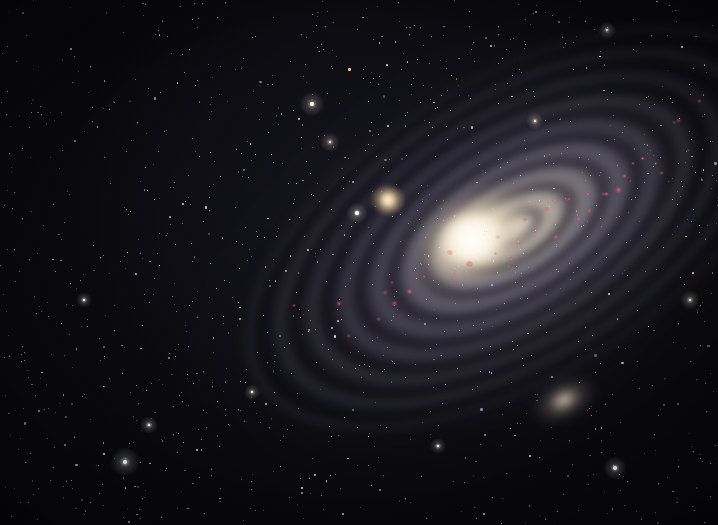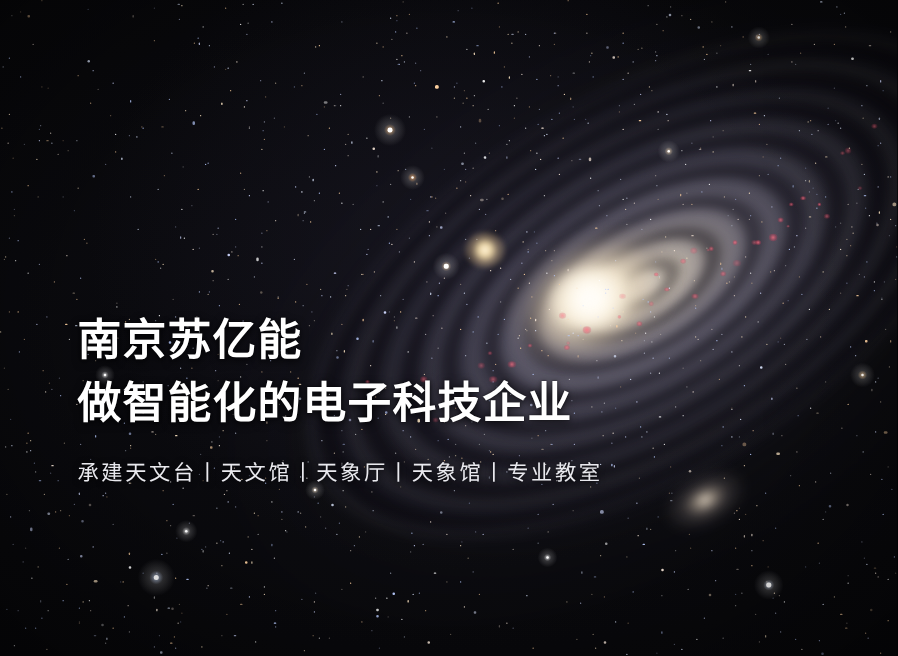--- a/index.html
+++ b/index.html
@@ -1660,19 +1660,14 @@
       <span class="glow" style="left: 243.6px; top: 383.6px; width: 16.8px; height: 16.8px; background: radial-gradient(circle, rgb(255, 233, 207) 0%, rgba(255, 255, 255, 0.22) 26%, rgba(255, 255, 255, 0) 70%); opacity: 0.75;"></span>
       <i style="left: 250.8px; top: 390.8px; width: 2.4px; height: 2.4px; background: rgb(255, 255, 255);"></i>
       <span class="glow" style="left: 597.9px; top: 20.9px; width: 18.2px; height: 18.2px; background: radial-gradient(circle, rgb(255, 207, 154) 0%, rgba(255, 255, 255, 0.22) 26%, rgba(255, 255, 255, 0) 70%); opacity: 0.75;"></span>
       <i style="left: 605.7px; top: 28.7px; width: 2.6px; height: 2.6px; background: rgb(255, 255, 255);"></i>
       <span class="glow" style="left: 429.6px; top: 437.6px; width: 16.8px; height: 16.8px; background: radial-gradient(circle, rgb(255, 255, 255) 0%, rgba(255, 255, 255, 0.22) 26%, rgba(255, 255, 255, 0) 70%); opacity: 0.75;"></span>
       <i style="left: 436.8px; top: 444.8px; width: 2.4px; height: 2.4px; background: rgb(255, 255, 255);"></i>
     </div>
 
   <div class="vignette"></div>
 
-  <div class="copy">
-    <div class="headline">南京苏亿能</div>
-    <div class="headline">做智能化的电子科技企业</div>
-    <div class="subline">承建天文台丨天文馆丨天象厅丨天象馆丨专业教室</div>
-  </div>
 
 </div>
 
 </body></html>

